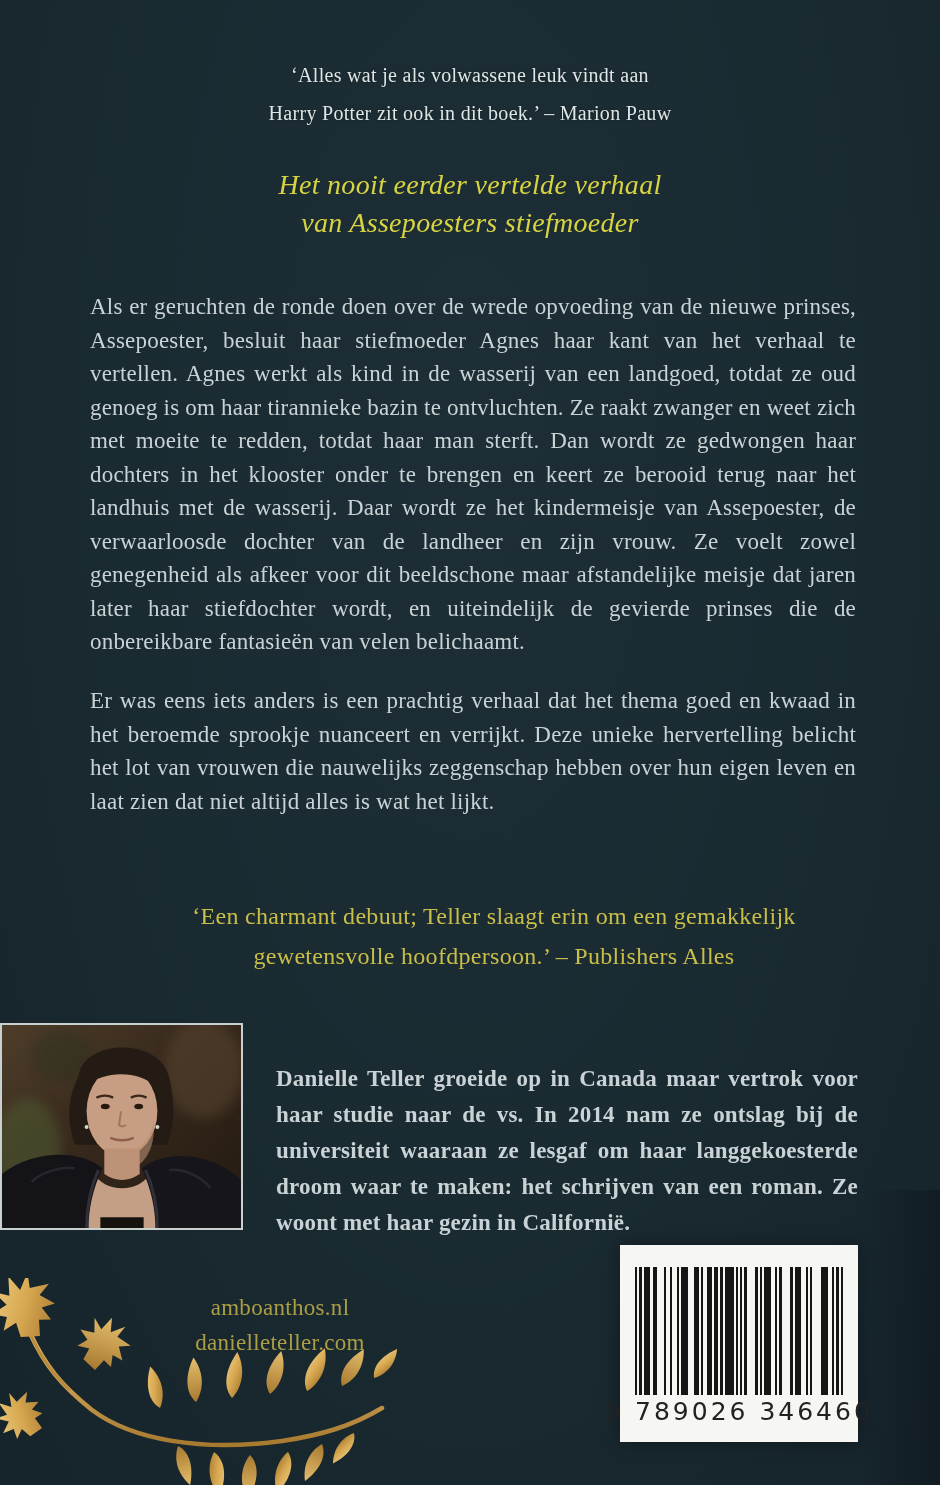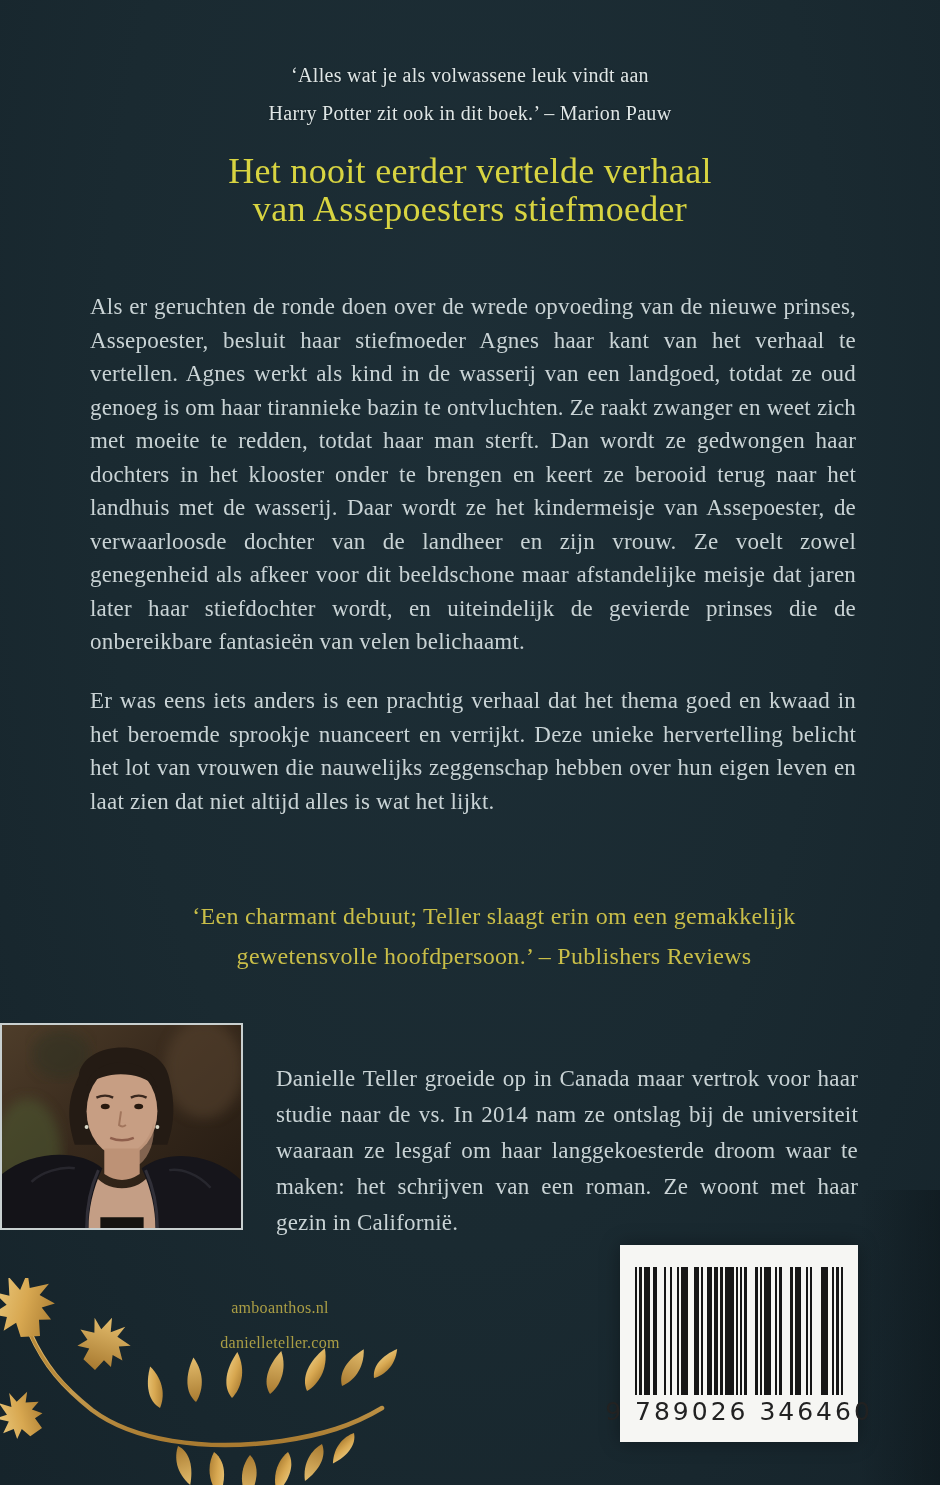--- a/index.html
+++ b/index.html
@@ -12,23 +12,23 @@
     overflow:hidden;
   }
   .centered{position:absolute;left:0;width:100%;text-align:center;}
   .tagline{
     top:56px;
     font-size:20px;line-height:38px;
     color:#dfe6e6;letter-spacing:.3px;
     text-shadow:0 0 2px rgba(0,0,0,.4);
   }
   .headline{
-    top:152px;
-    font-size:36px;line-height:38px;
-    color:#d8d441;letter-spacing:.3px;
+    top:166px;
+    font-size:28px;line-height:38px;
+    color:#d8d441;letter-spacing:.3px;font-style:italic;
   }
   .body-par{
     position:absolute;left:90px;width:766px;
     font-size:23px;line-height:33.5px;
     color:#c9d3d5;text-align:justify;letter-spacing:.2px;
   }
   .p1{top:244px;margin-top:46px;}
   .p2{top:661px;}
   .italic{}
   .review1{
@@ -40,29 +40,29 @@
     font-size:24px;line-height:40px;color:#c9be48;letter-spacing:.3px;padding-left:24px;
   }
   .photo{
     position:absolute;left:0px;top:1023px;width:243px;height:207px;
     border:2px solid #c9d0d0;box-sizing:border-box;background:#3a2d20;
   }
   .photo svg{display:block;width:100%;height:100%;}
   .bio{
     position:absolute;left:276px;top:1038px;width:582px;
     font-size:23px;line-height:36px;
-    color:#c9d3d5;text-align:justify;letter-spacing:.2px;
+    color:#c9d3d5;text-align:justify;letter-spacing:.2px;font-weight:bold;
   }
   .branch{
     position:absolute;left:0px;top:1278px;width:410px;height:207px;
   }
   .sites{
     position:absolute;left:120px;top:1290px;width:320px;
     text-align:center;
-    font-size:16px;line-height:35px;
+    font-size:23px;line-height:35px;
     color:#ab9e45;letter-spacing:.3px;
   }
   .barcode-box{
     position:absolute;left:620px;top:1245px;width:238px;height:197px;
     background:#f6f6f3;
     display:flex;flex-direction:column;align-items:center;
     box-shadow:0 0 18px rgba(0,0,0,.35);
   }
   .barcode-bars{
     margin-top:22px;height:128px;
@@ -97,21 +97,21 @@
     <div>van Assepoesters stiefmoeder</div>
   </div>
 
   <p class="body-par p1">Als er geruchten de ronde doen over de wrede opvoeding van de nieuwe prinses, Assepoester, besluit haar stiefmoeder Agnes haar kant van het verhaal te vertellen. Agnes werkt als kind in de wasserij van een landgoed, totdat ze oud genoeg is om haar tirannieke bazin te ontvluchten. Ze raakt zwanger en weet zich met moeite te redden, totdat haar man sterft. Dan wordt ze gedwongen haar dochters in het klooster onder te brengen en keert ze berooid terug naar het landhuis met de wasserij. Daar wordt ze het kindermeisje van Assepoester, de verwaarloosde dochter van de landheer en zijn vrouw. Ze voelt zowel genegenheid als afkeer voor dit beeldschone maar afstandelijke meisje dat jaren later haar stiefdochter wordt, en uiteindelijk de gevierde prinses die de onbereikbare fantasieën van velen belichaamt.</p>
 
   <p class="body-par p2"><span class="italic">Er was eens iets anders</span><span> is een prachtig verhaal dat het thema goed en kwaad in het beroemde sprookje nuanceert en verrijkt. Deze unieke hervertelling belicht het lot van vrouwen die nauwelijks zeggenschap hebben over hun eigen leven en laat zien dat niet altijd alles is wat het lijkt.</span></p>
 
 
   <div class="centered review2">
     <div>‘Een charmant debuut; Teller slaagt erin om een gemakkelijk</div>
-    <div><span>gewetensvolle hoofdpersoon.’ – </span><span class="italic">Publishers Reviews</span></div>
+    <div><span>gewetensvolle hoofdpersoon.’ – </span><span class="italic">Publishers Alles</span></div>
   </div>
 
   <div class="photo">
     <svg viewBox="0 0 243 207" preserveAspectRatio="none">
       <defs>
         <linearGradient id="bgGrad" x1="0" y1="0" x2="1" y2="1">
           <stop offset="0" stop-color="#4e3d2a"></stop>
           <stop offset="0.45" stop-color="#37291c"></stop>
           <stop offset="1" stop-color="#221911"></stop>
         </linearGradient>

